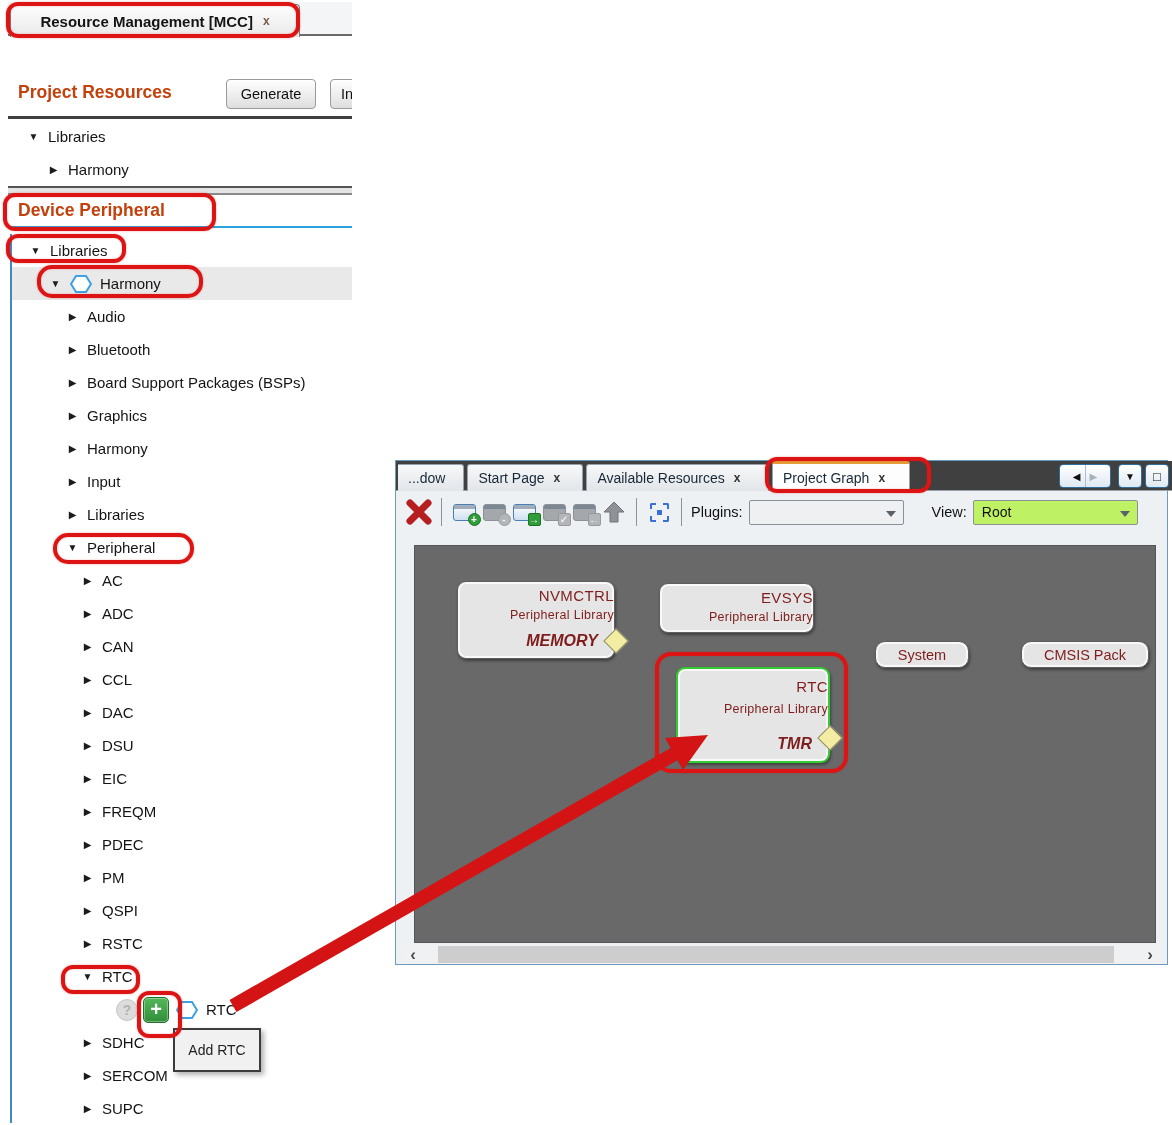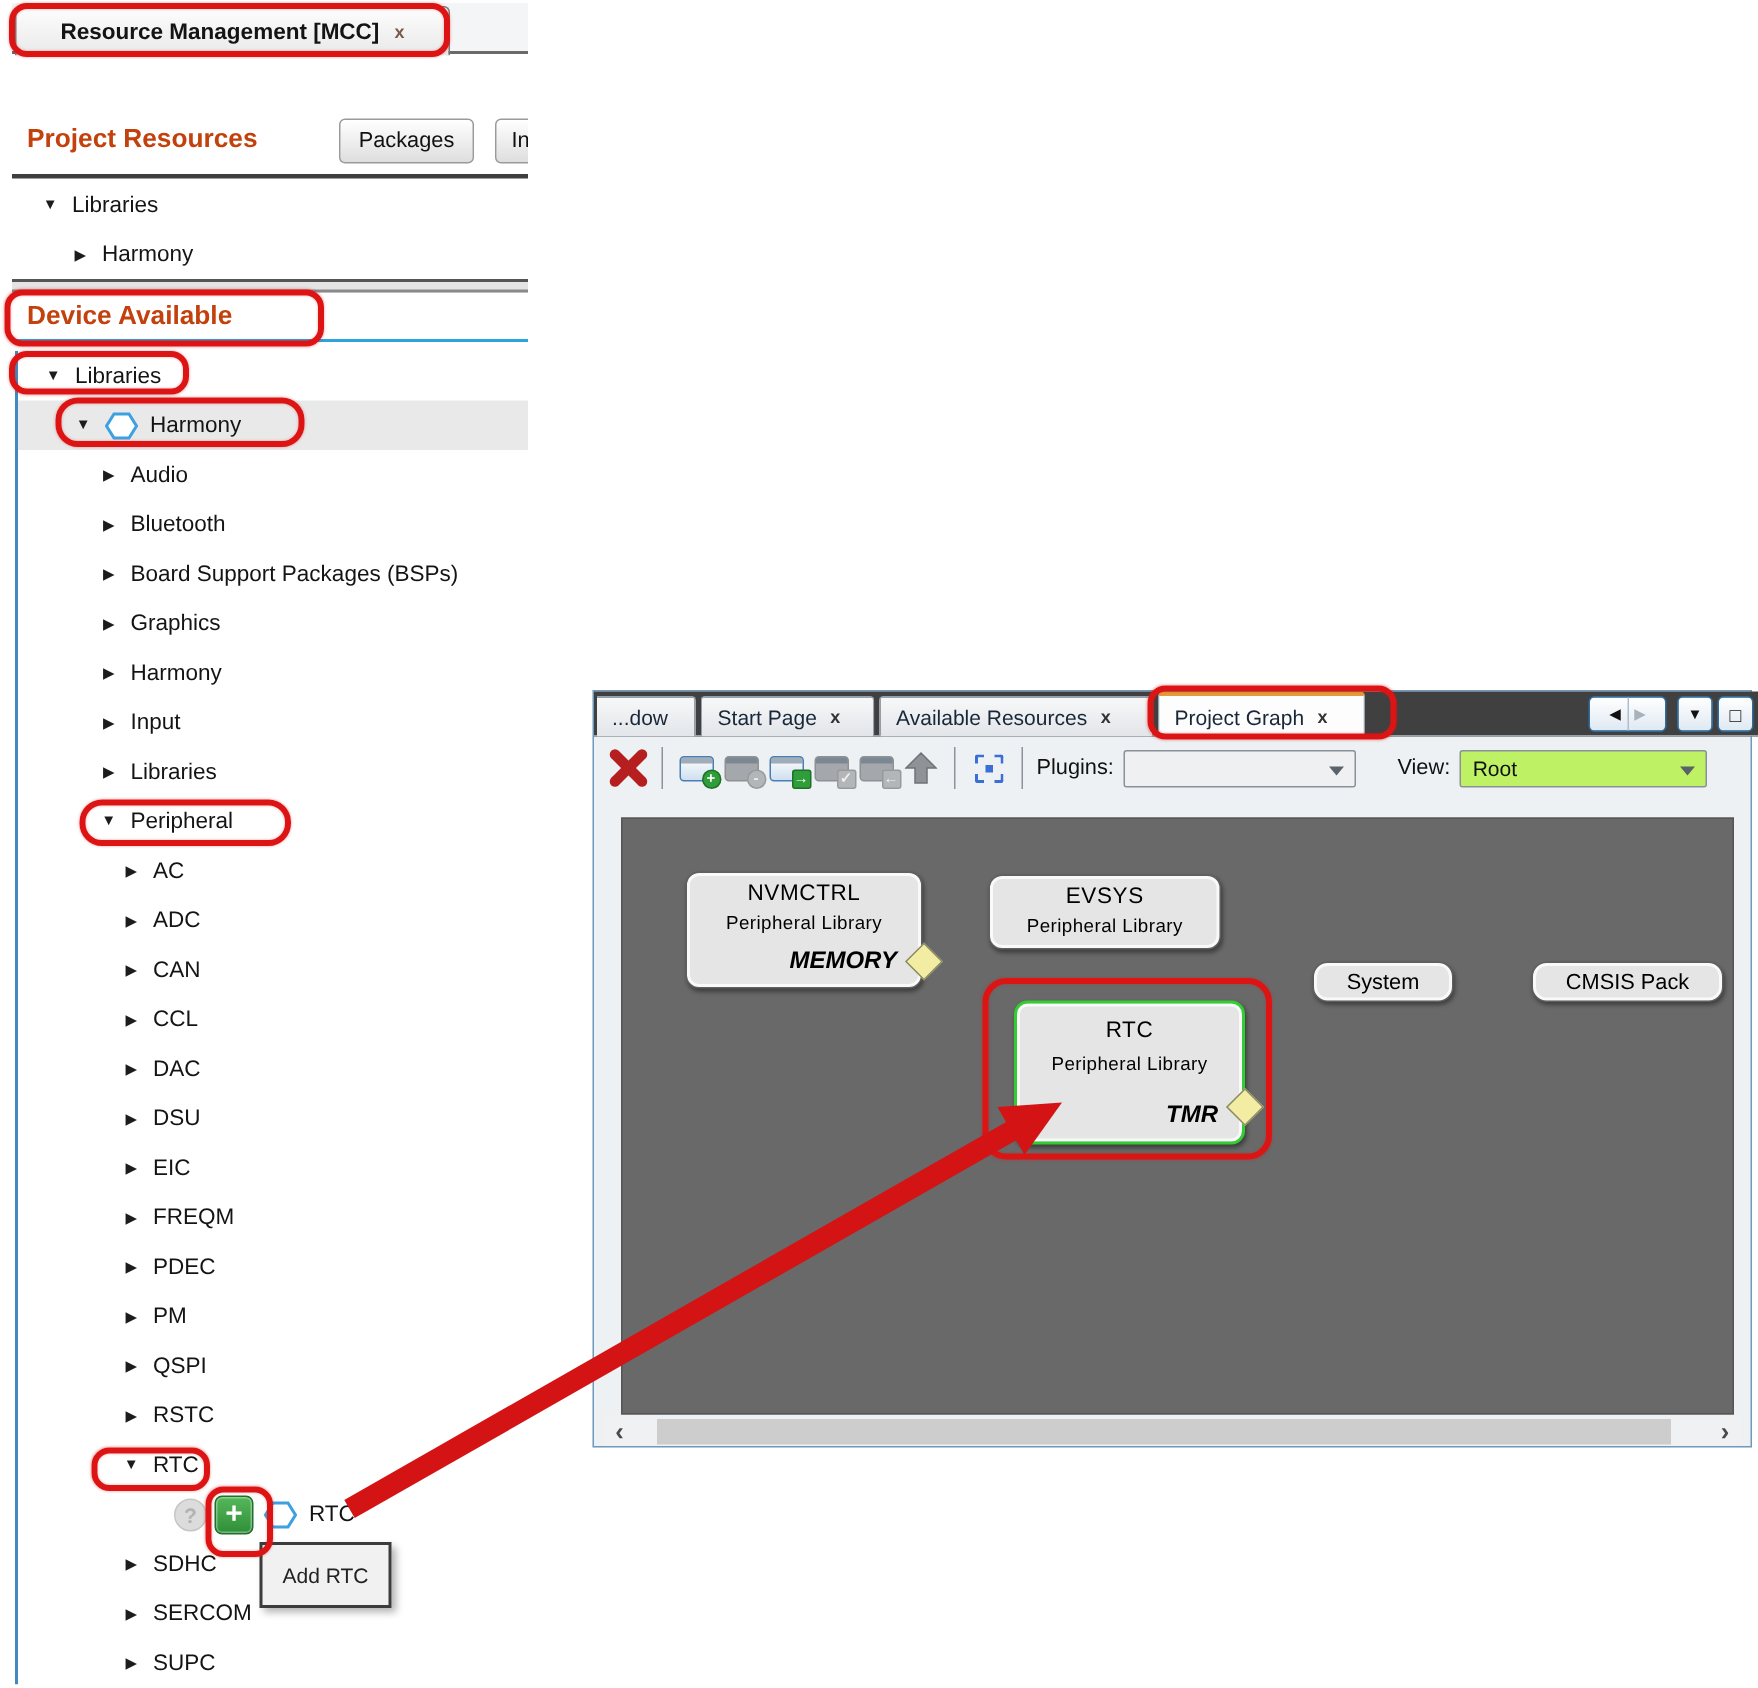--- a/index.html
+++ b/index.html
@@ -80,21 +80,21 @@
   .zoomfit::after { content:""; position:absolute; left:5px; top:5px; width:5px; height:5px; background:#3a6fd8; }
   .tlab { font-size:14.5px; color:#111; margin:0 6px 0 2px; flex:0 0 auto; }
   .combo { position:relative; height:25px; border:1px solid #8a9199; background:#eef0f2; border-radius:2px;
            display:flex; align-items:center; padding:0 22px 0 8px; font-size:14px; color:#111; flex:0 0 auto; cursor:pointer; }
   .combo.white { background:#bef264; }
   .combo .chev { position:absolute; right:7px; top:10px; width:0; height:0;
                  border-left:5px solid transparent; border-right:5px solid transparent; border-top:6px solid #5a6269; }
 
   .gcanvas { position:absolute; left:18px; top:84px; width:742px; height:398px; background:#696969; border:1px solid #555; }
   .gnode { position:absolute; background:#e5e5e5; border:1.5px solid #5f5f5f; border-radius:9px;
-           box-shadow:inset 0 0 0 2px #f9f9f9, 1px 2px 3px rgba(0,0,0,.4); text-align:center; color:#000000; cursor:pointer; }
+           box-shadow:inset 0 0 0 2px #f9f9f9, 1px 2px 3px rgba(0,0,0,.4); text-align:right; color:#7f1d1d; cursor:pointer; }
   .gnode.selected { border:2px solid #33cc33; }
   .gtitle { font-size:15px; letter-spacing:.4px; margin-top:5px; white-space:nowrap; }
   .gsub { font-size:12.5px; letter-spacing:.3px; margin-top:4px; white-space:nowrap; }
   .gbadge { position:absolute; right:16px; bottom:8px; font-size:16px; font-weight:bold; font-style:italic; }
   .gnode.small { display:flex; align-items:center; justify-content:center; font-size:14.5px; white-space:nowrap; border-radius:10px; }
   .diamond { position:absolute; width:18px; height:18px; background:#f2eda2; border:1px solid #8a8a66;
              transform:rotate(45deg); right:-11px; z-index:3; }
   .n-nvmctrl { left:42px;  top:35px;  width:158px; height:78px; }
   .n-evsys   { left:244px; top:37px;  width:155px; height:50px; }
   .n-dfp     { left:447px; top:38px;  width:244px; height:26px; }
@@ -120,38 +120,38 @@
   <div id="lp">
     <div class="lp-tabstrip">
       <div class="lp-maintab">
         <span>Resource Management [MCC]</span>
         <span class="closex">x</span>
       </div>
     </div>
 
 
     <div class="lp-heading" style="left:10px; top:80px;">Project Resources</div>
-    <div class="btn" style="left:218px; top:77px; width:90px;">Packages</div>
+    <div class="btn" style="left:218px; top:77px; width:90px;">Generate</div>
     <div class="btn" style="left:322px; top:77px; width:44px; justify-content:flex-start; padding-left:10px;">In</div>
     <div class="lp-darkline"></div>
 
     <div class="tree" id="proj-tree">
         <div class="trow lvl1">
           <span class="tarrow">▼</span>
           <span class="tlabel">Libraries</span>
         </div>
         <div class="trow lvl2">
           <span class="tarrow">▶</span>
           <span class="tlabel">Harmony</span>
         </div>
       </div>
 
     <div class="lp-splitter"></div>
 
-    <div class="lp-heading" style="left:10px; top:198px;">Device Available</div>
+    <div class="lp-heading" style="left:10px; top:198px;">Device Peripheral</div>
     <div class="lp-blueline"></div>
 
     <div class="tree" id="dev-tree">
         <div class="trow lvl1">
           <span class="tarrow">▼</span>
           <span class="tlabel">Libraries</span>
         </div>
         <div class="trow lvl2 sel">
           <span class="tarrow">▼</span>
           <span class="hexicon">

